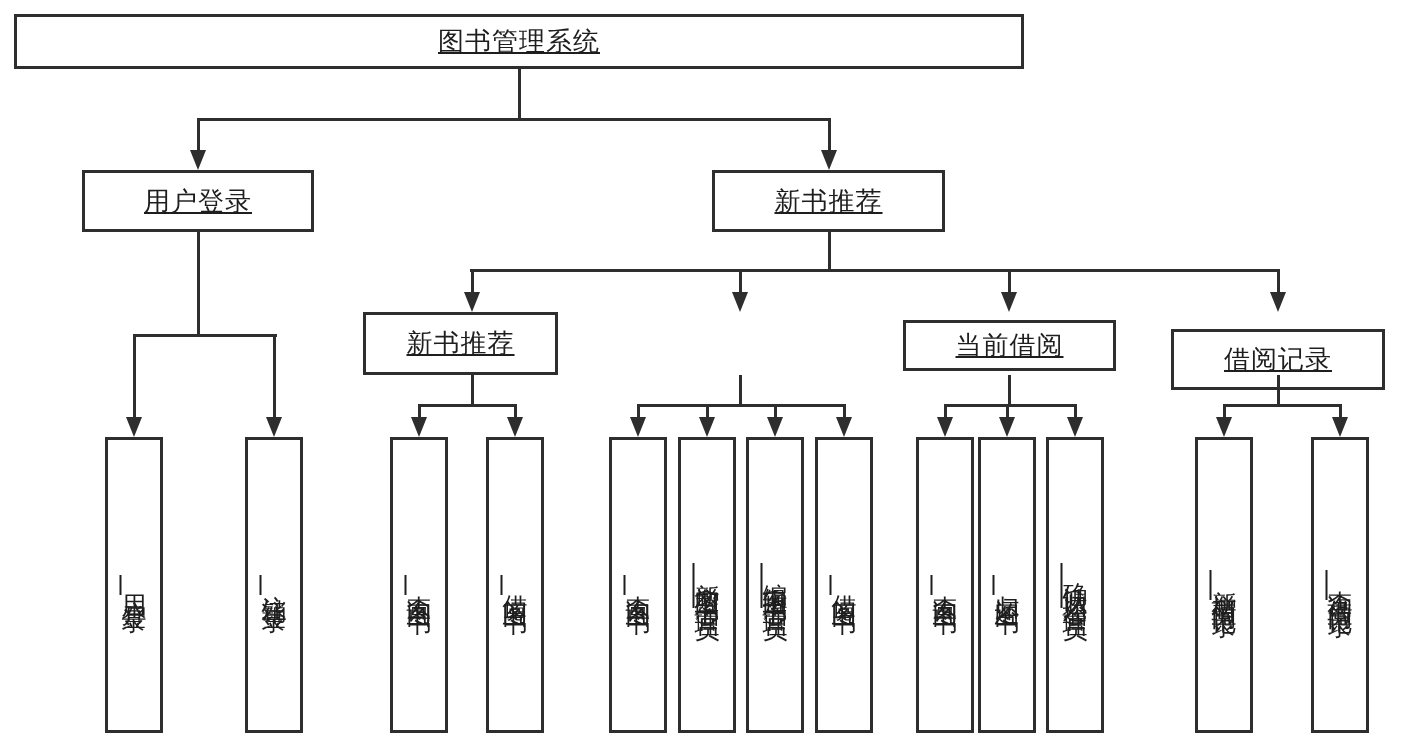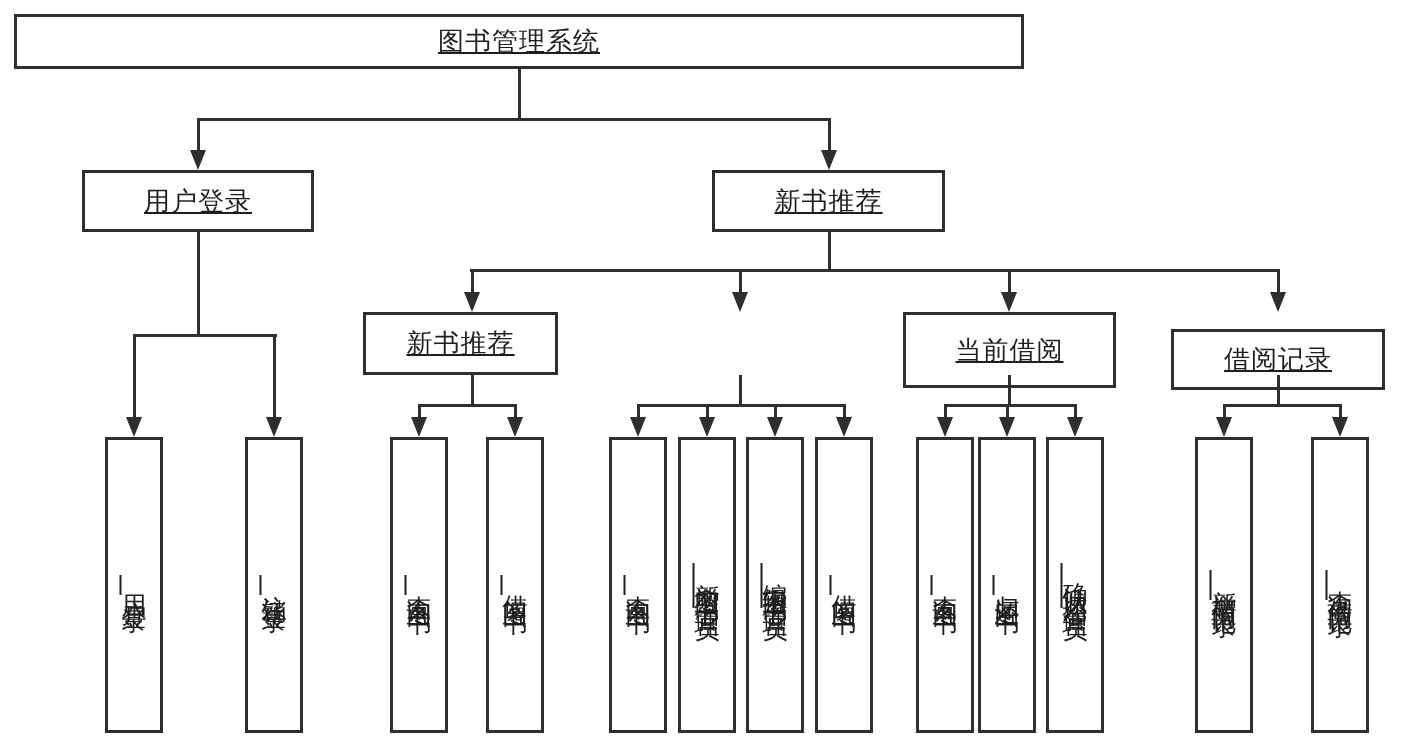--- a/index.html
+++ b/index.html
@@ -86,21 +86,21 @@
   <i class="vl" style="left:471px;top:269px;height:25px"></i>
   <i class="ar" style="left:464px;top:292px"></i>
   <i class="vl" style="left:739px;top:269px;height:25px"></i>
   <i class="ar" style="left:732px;top:292px"></i>
   <i class="vl" style="left:1008px;top:269px;height:25px"></i>
   <i class="ar" style="left:1001px;top:292px"></i>
   <i class="vl" style="left:1277px;top:269px;height:25px"></i>
   <i class="ar" style="left:1270px;top:292px"></i>
 
   <div class="box h" style="left:363px;top:312px;width:195px;height:63px">新书推荐</div>
-  <div class="box h" style="left:903px;top:312px;width:213px;height:76px">当前借阅</div>
+  <div class="box h" style="left:903px;top:320px;width:213px;height:51px">当前借阅</div>
   <div class="box h" style="left:1171px;top:329px;width:214px;height:61px">借阅记录</div>
 
   <i class="vl" style="left:471px;top:375px;height:31px"></i>
   <i class="hl" style="left:418px;top:404px;width:99px"></i>
   <i class="vl" style="left:418px;top:404px;height:15px"></i>
   <i class="ar" style="left:411px;top:417px"></i>
   <i class="vl" style="left:514px;top:404px;height:15px"></i>
   <i class="ar" style="left:507px;top:417px"></i>
 
   <i class="vl" style="left:739px;top:375px;height:31px"></i>

